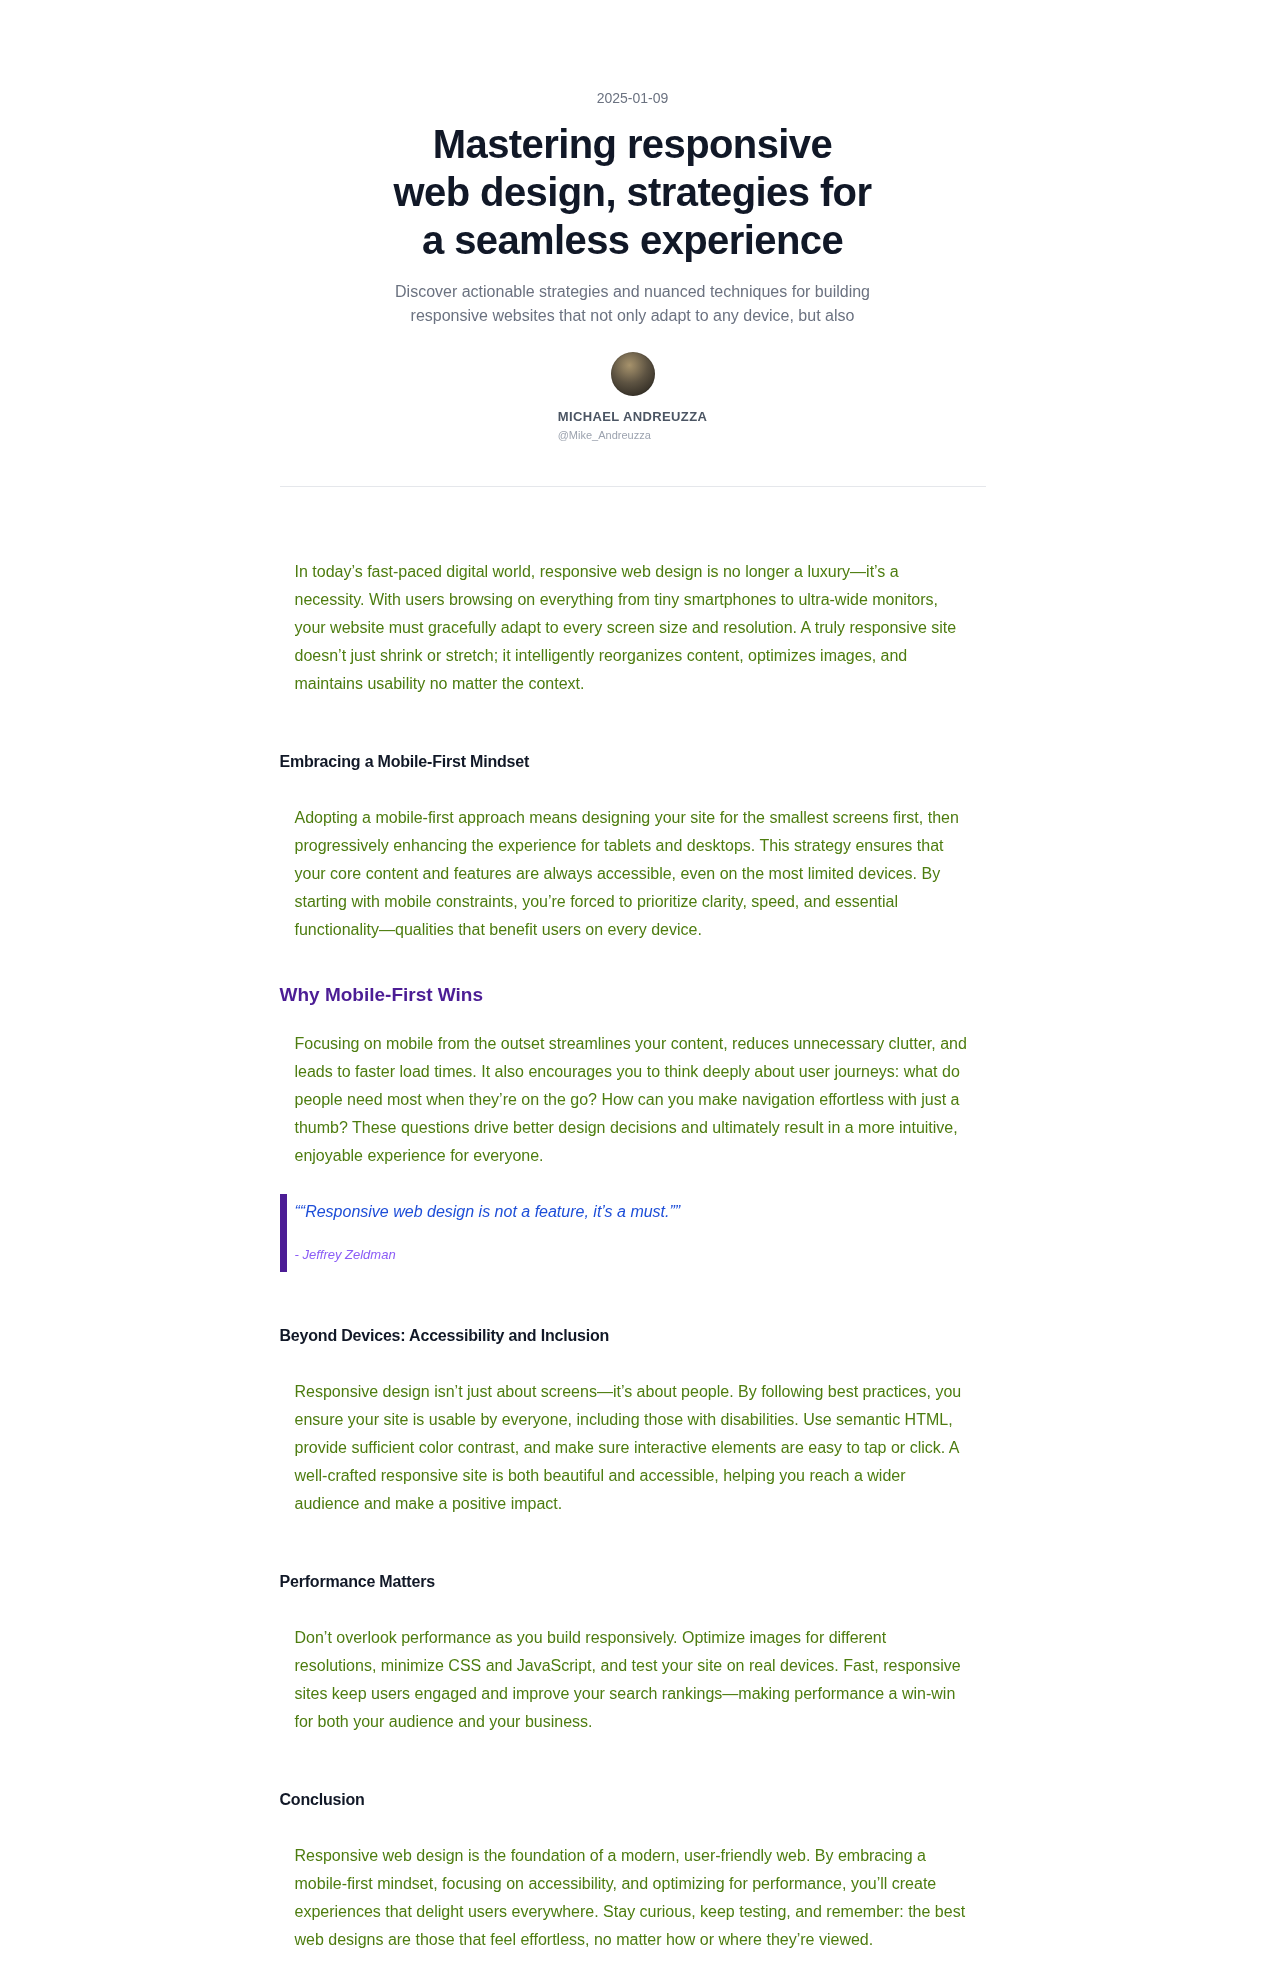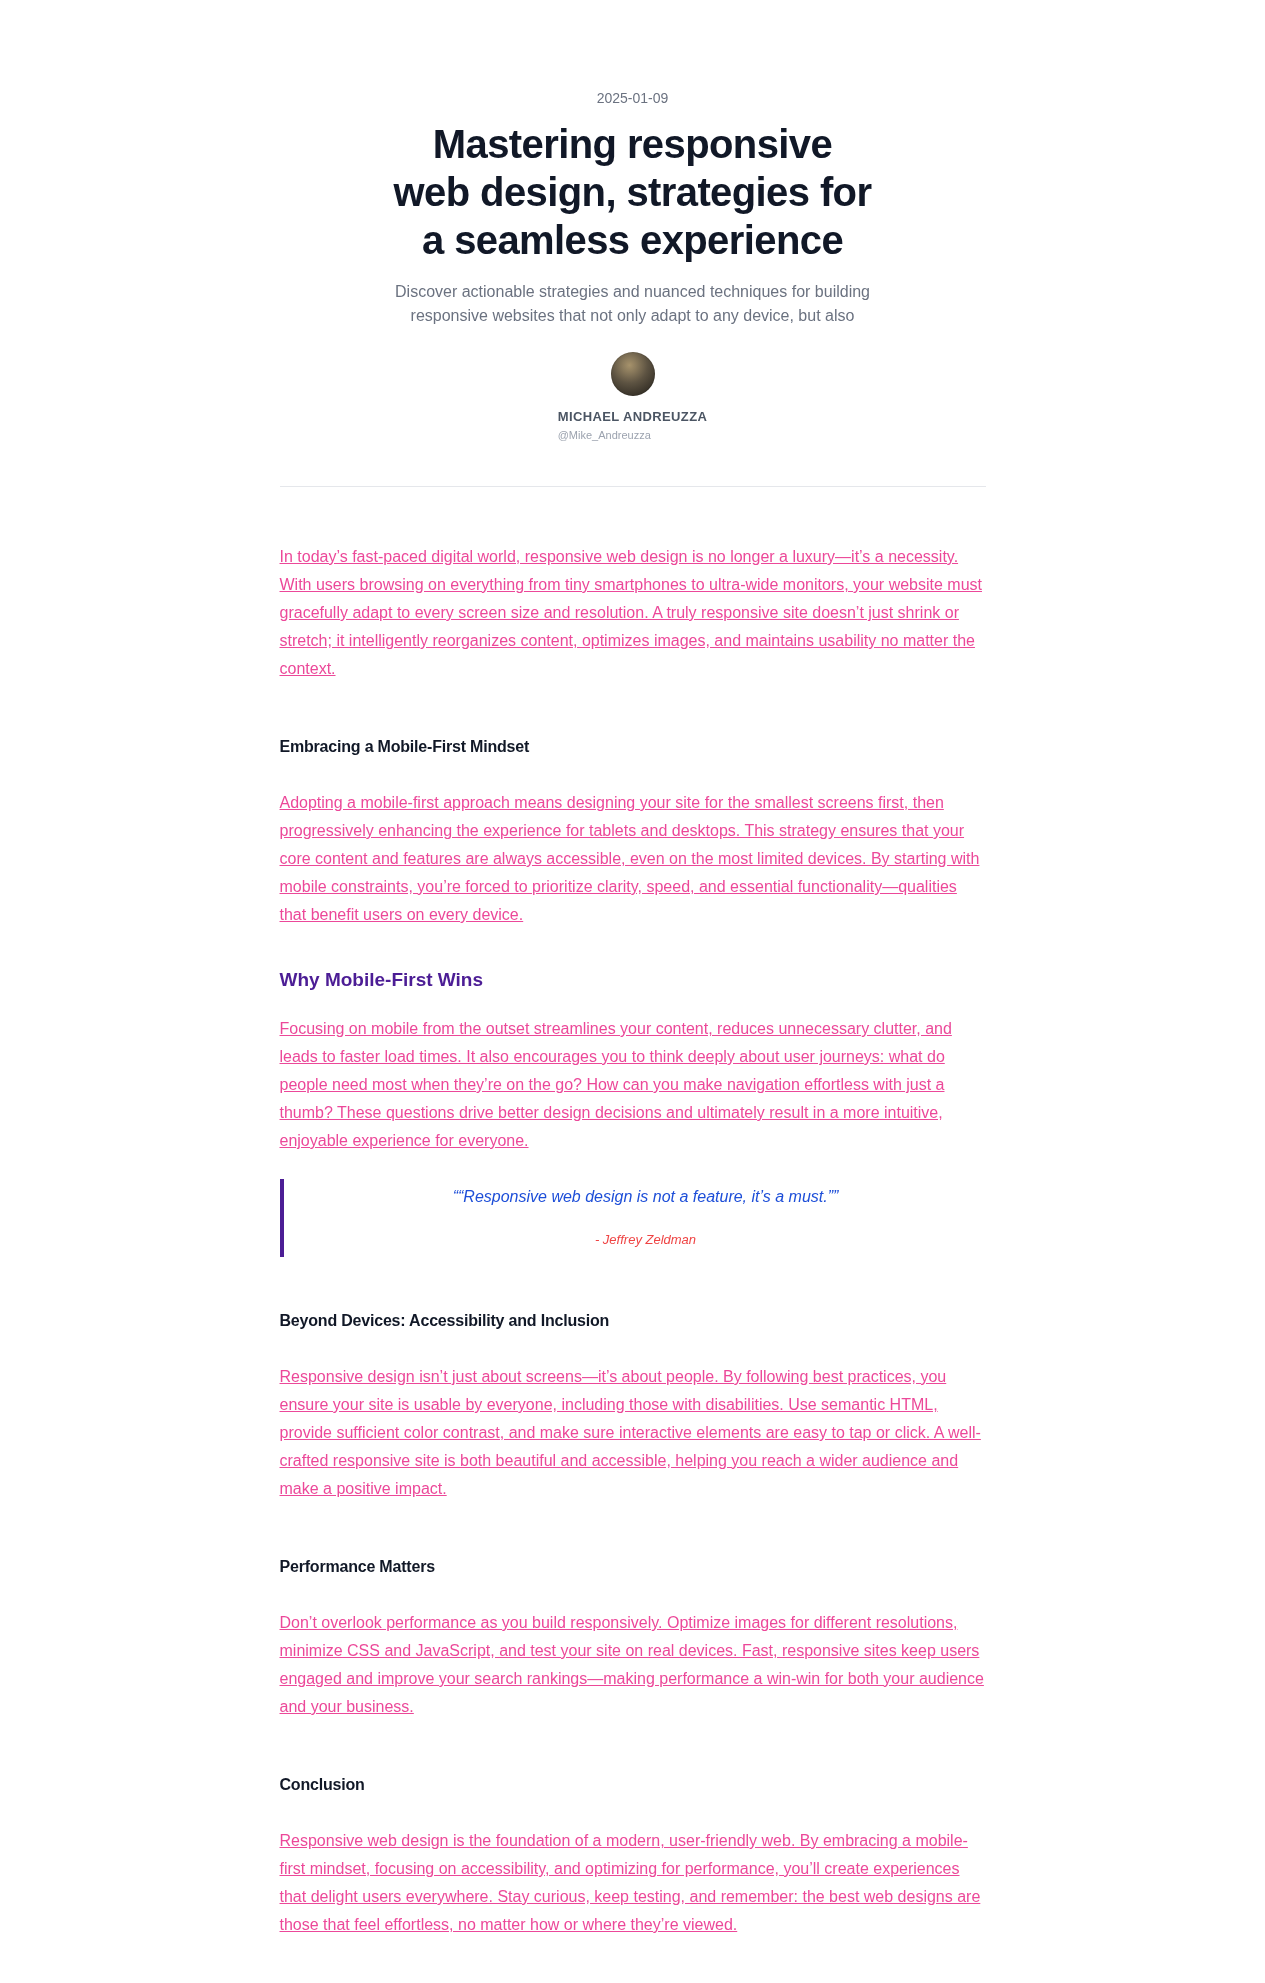--- a/index.html
+++ b/index.html
@@ -76,63 +76,61 @@
   .header-divider {
     margin: 42px 0 0 0;
     border: none;
     border-top: 1px solid #e5e7eb;
     height: 0;
   }
 
   
   .article-body { padding-top: 56px; }
   .article-body p.body-text {
-    margin: 0;
+    margin: 15px;
     font-size: 16px;
     line-height: 28px;
-    color: #ec4899;
-    text-decoration: underline;
+    color: #4d7c0f;
   }
   h2.section-heading {
     margin: 48px 0 26px 0;
     font-size: 16px;
     line-height: 32px;
     font-weight: 700;
     letter-spacing: -0.2px;
     color: #111827;
   }
   h3.subsection-heading {
     margin: 38px 0 22px 0;
     font-size: 19px;
     line-height: 26px;
     font-weight: 700;
     color: #4c1d95;
   }
 
   
   blockquote.pull-quote {
     margin: 24px 0 0 0;
-    padding: 6px 0 8px 22px;
-    border-left: 4px solid #4c1d95;
-    text-align: center;
+    padding: 6px 0 8px 8px;
+    border-left: 7px solid #4c1d95;
   }
   .quote-text {
     margin: 0;
     font-size: 16px;
     line-height: 24px;
     font-style: italic;
     font-weight: 500;
     color: #1d4ed8;
   }
   .quote-attribution {
     margin-top: 22px;
     font-size: 13px;
     line-height: 18px;
     font-style: italic;
-    color: #ef4444;
+    color: #8b5cf6;
   }
 </style>
 </head>
 <body>
 
 <div class="page">
 
   <header class="post-header">
     <div class="post-date">2025-01-09</div>
 

